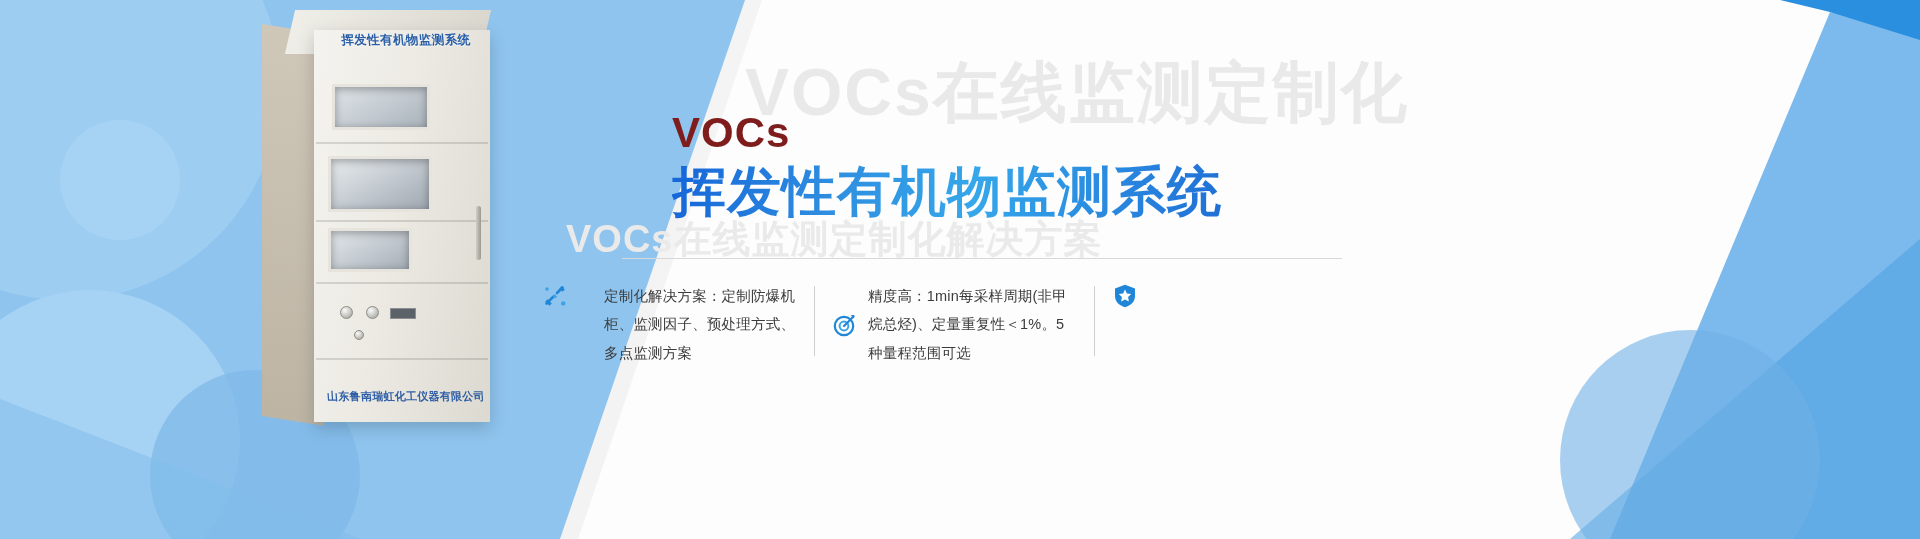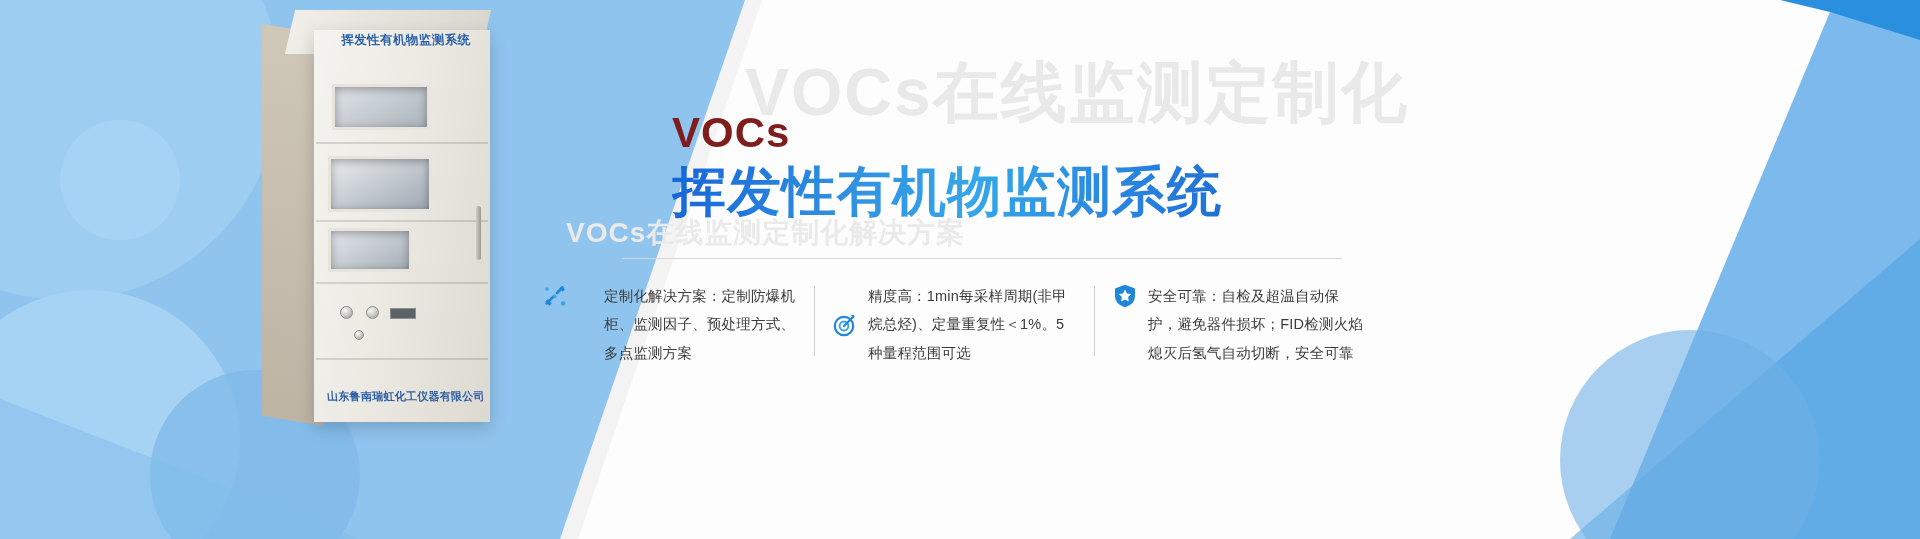--- a/index.html
+++ b/index.html
@@ -128,21 +128,21 @@
   
   .ghost {
     position:absolute;
     font-weight:bold; color:#e9e9e9; white-space:nowrap;
     pointer-events:none; user-select:none;
   }
   .ghost-top {
     left:745px; top:48px; font-size:66px; letter-spacing:2px;
   }
   .ghost-bottom {
-    left:566px; top:214px; font-size:28px; letter-spacing:1px; color:#eaeaea;
+    left:566px; top:214px; font-size:38px; letter-spacing:1px; color:#eaeaea;
   }
 
   
   .headline { position:absolute; left:672px; top:112px; }
   .h-en {
     font-size:42px; font-weight:bold; color:#7f1d1d;
     letter-spacing:1px; line-height:1;
   }
   .h-cn {
     margin-top:8px;
@@ -259,16 +259,15 @@
     <span class="f-text">精度高：1min每采样周期(非甲烷总烃)、定量重复性＜1%。5种量程范围可选</span>
   </div>
 
   <div class="feature f3">
     <span class="f-icon">
       <svg viewBox="0 0 26 26" fill="none">
         <path d="M13 1.8 L23 5.6 v7.2 c0 6.2 -4.4 9.8 -10 11.4 C7.4 22.6 3 19 3 12.8 V5.6 z" fill="#1f86d8"></path>
         <path d="M13 6.6 l1.9 3.9 4.3 .6 -3.1 3 .73 4.3 -3.83 -2 -3.83 2 .73 -4.3 -3.1 -3 4.3 -.6 z" fill="#ffffff"></path>
       </svg>
     </span>
-    <span class="f-text">安全可靠：自检及超温自动保护，避免器件损坏；FID检测火焰熄灭后氢气自动切断，安全可靠</span>
   </div>
 
 </div>
 
 </body></html>

